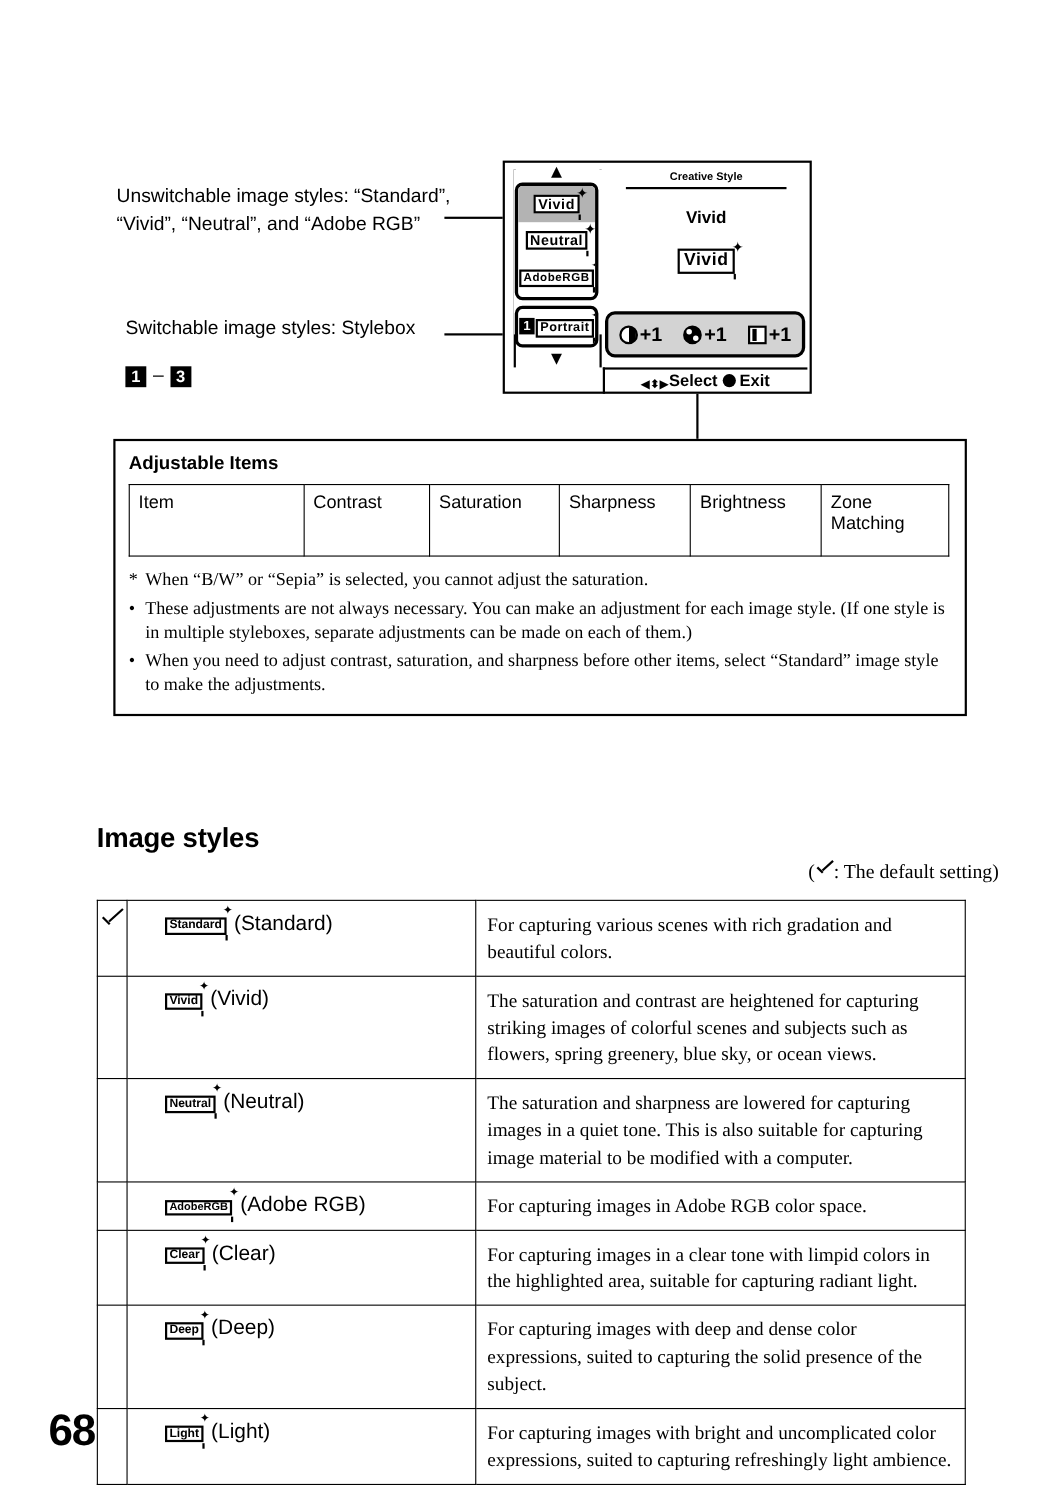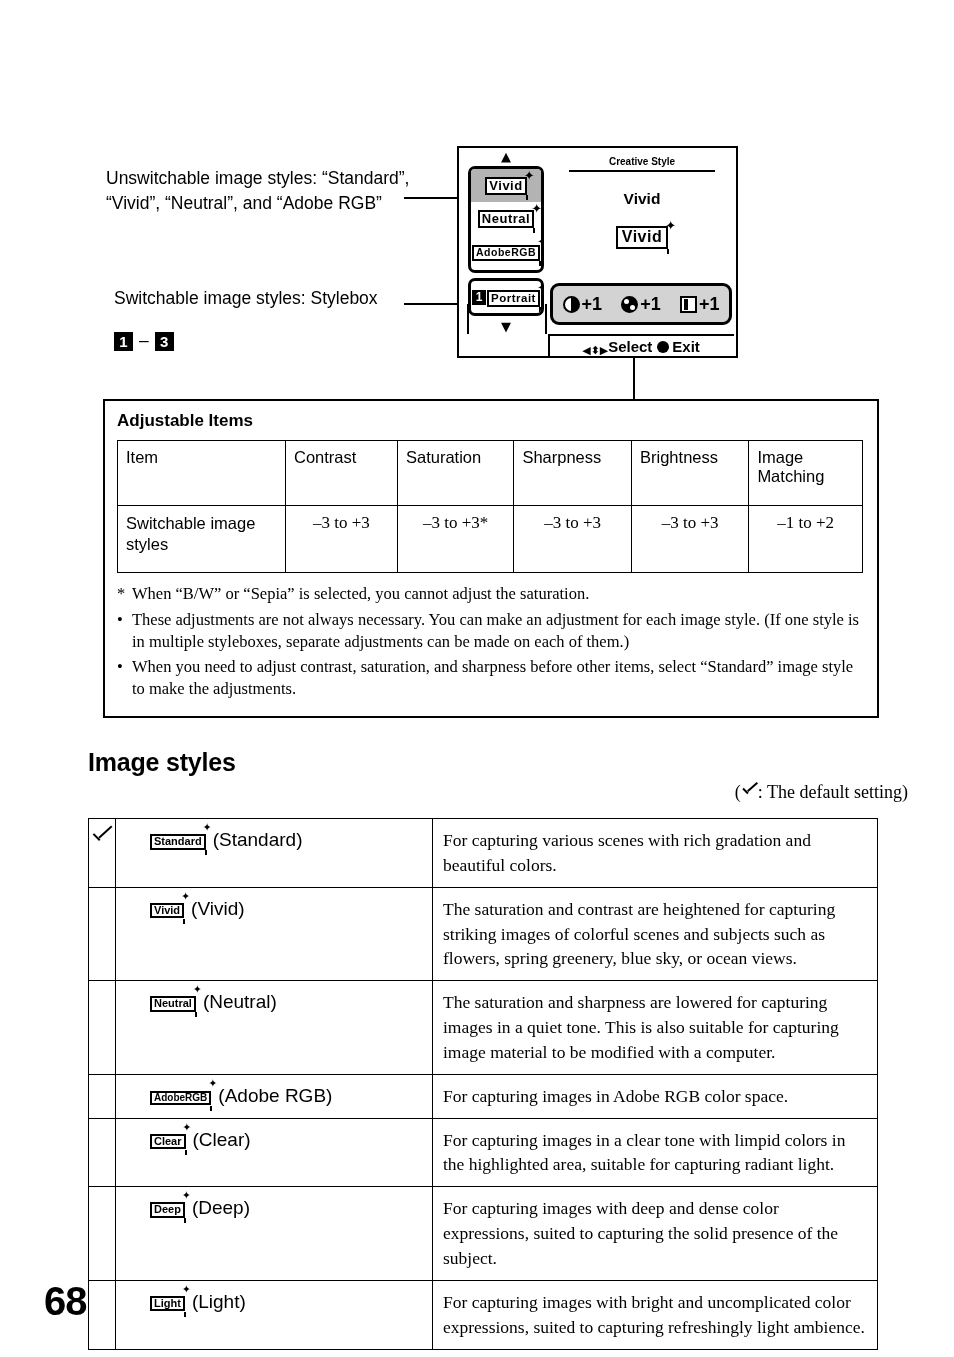--- a/index.html
+++ b/index.html
@@ -590,32 +590,24 @@
   <div id="adjustable-heading">Adjustable Items</div>
 
   <table id="adjustable-table">
     <thead>
       <tr>
         <th class="col-item">Item</th>
         <th class="col-data">Contrast</th>
         <th class="col-data">Saturation</th>
         <th class="col-data">Sharpness</th>
         <th class="col-data">Brightness</th>
-        <th class="col-data">Image Matching</th>
+        <th class="col-data">Zone Matching</th>
       </tr>
     </thead>
     <tbody>
-      <tr>
-        <td class="rowlabel">Switchable image styles</td>
-        <td>–3 to +3</td>
-        <td>–3 to +3*</td>
-        <td>–3 to +3</td>
-        <td>–3 to +3</td>
-        <td>–1 to +2</td>
-      </tr>
     </tbody>
   </table>
 
   <div id="adjustable-notes">
     <div class="note">
       <span class="note-mark">*</span>
       <span class="note-text">When “B/W” or “Sepia” is selected, you cannot adjust the saturation.</span>
     </div>
     <div class="note">
       <span class="note-mark">•</span>

